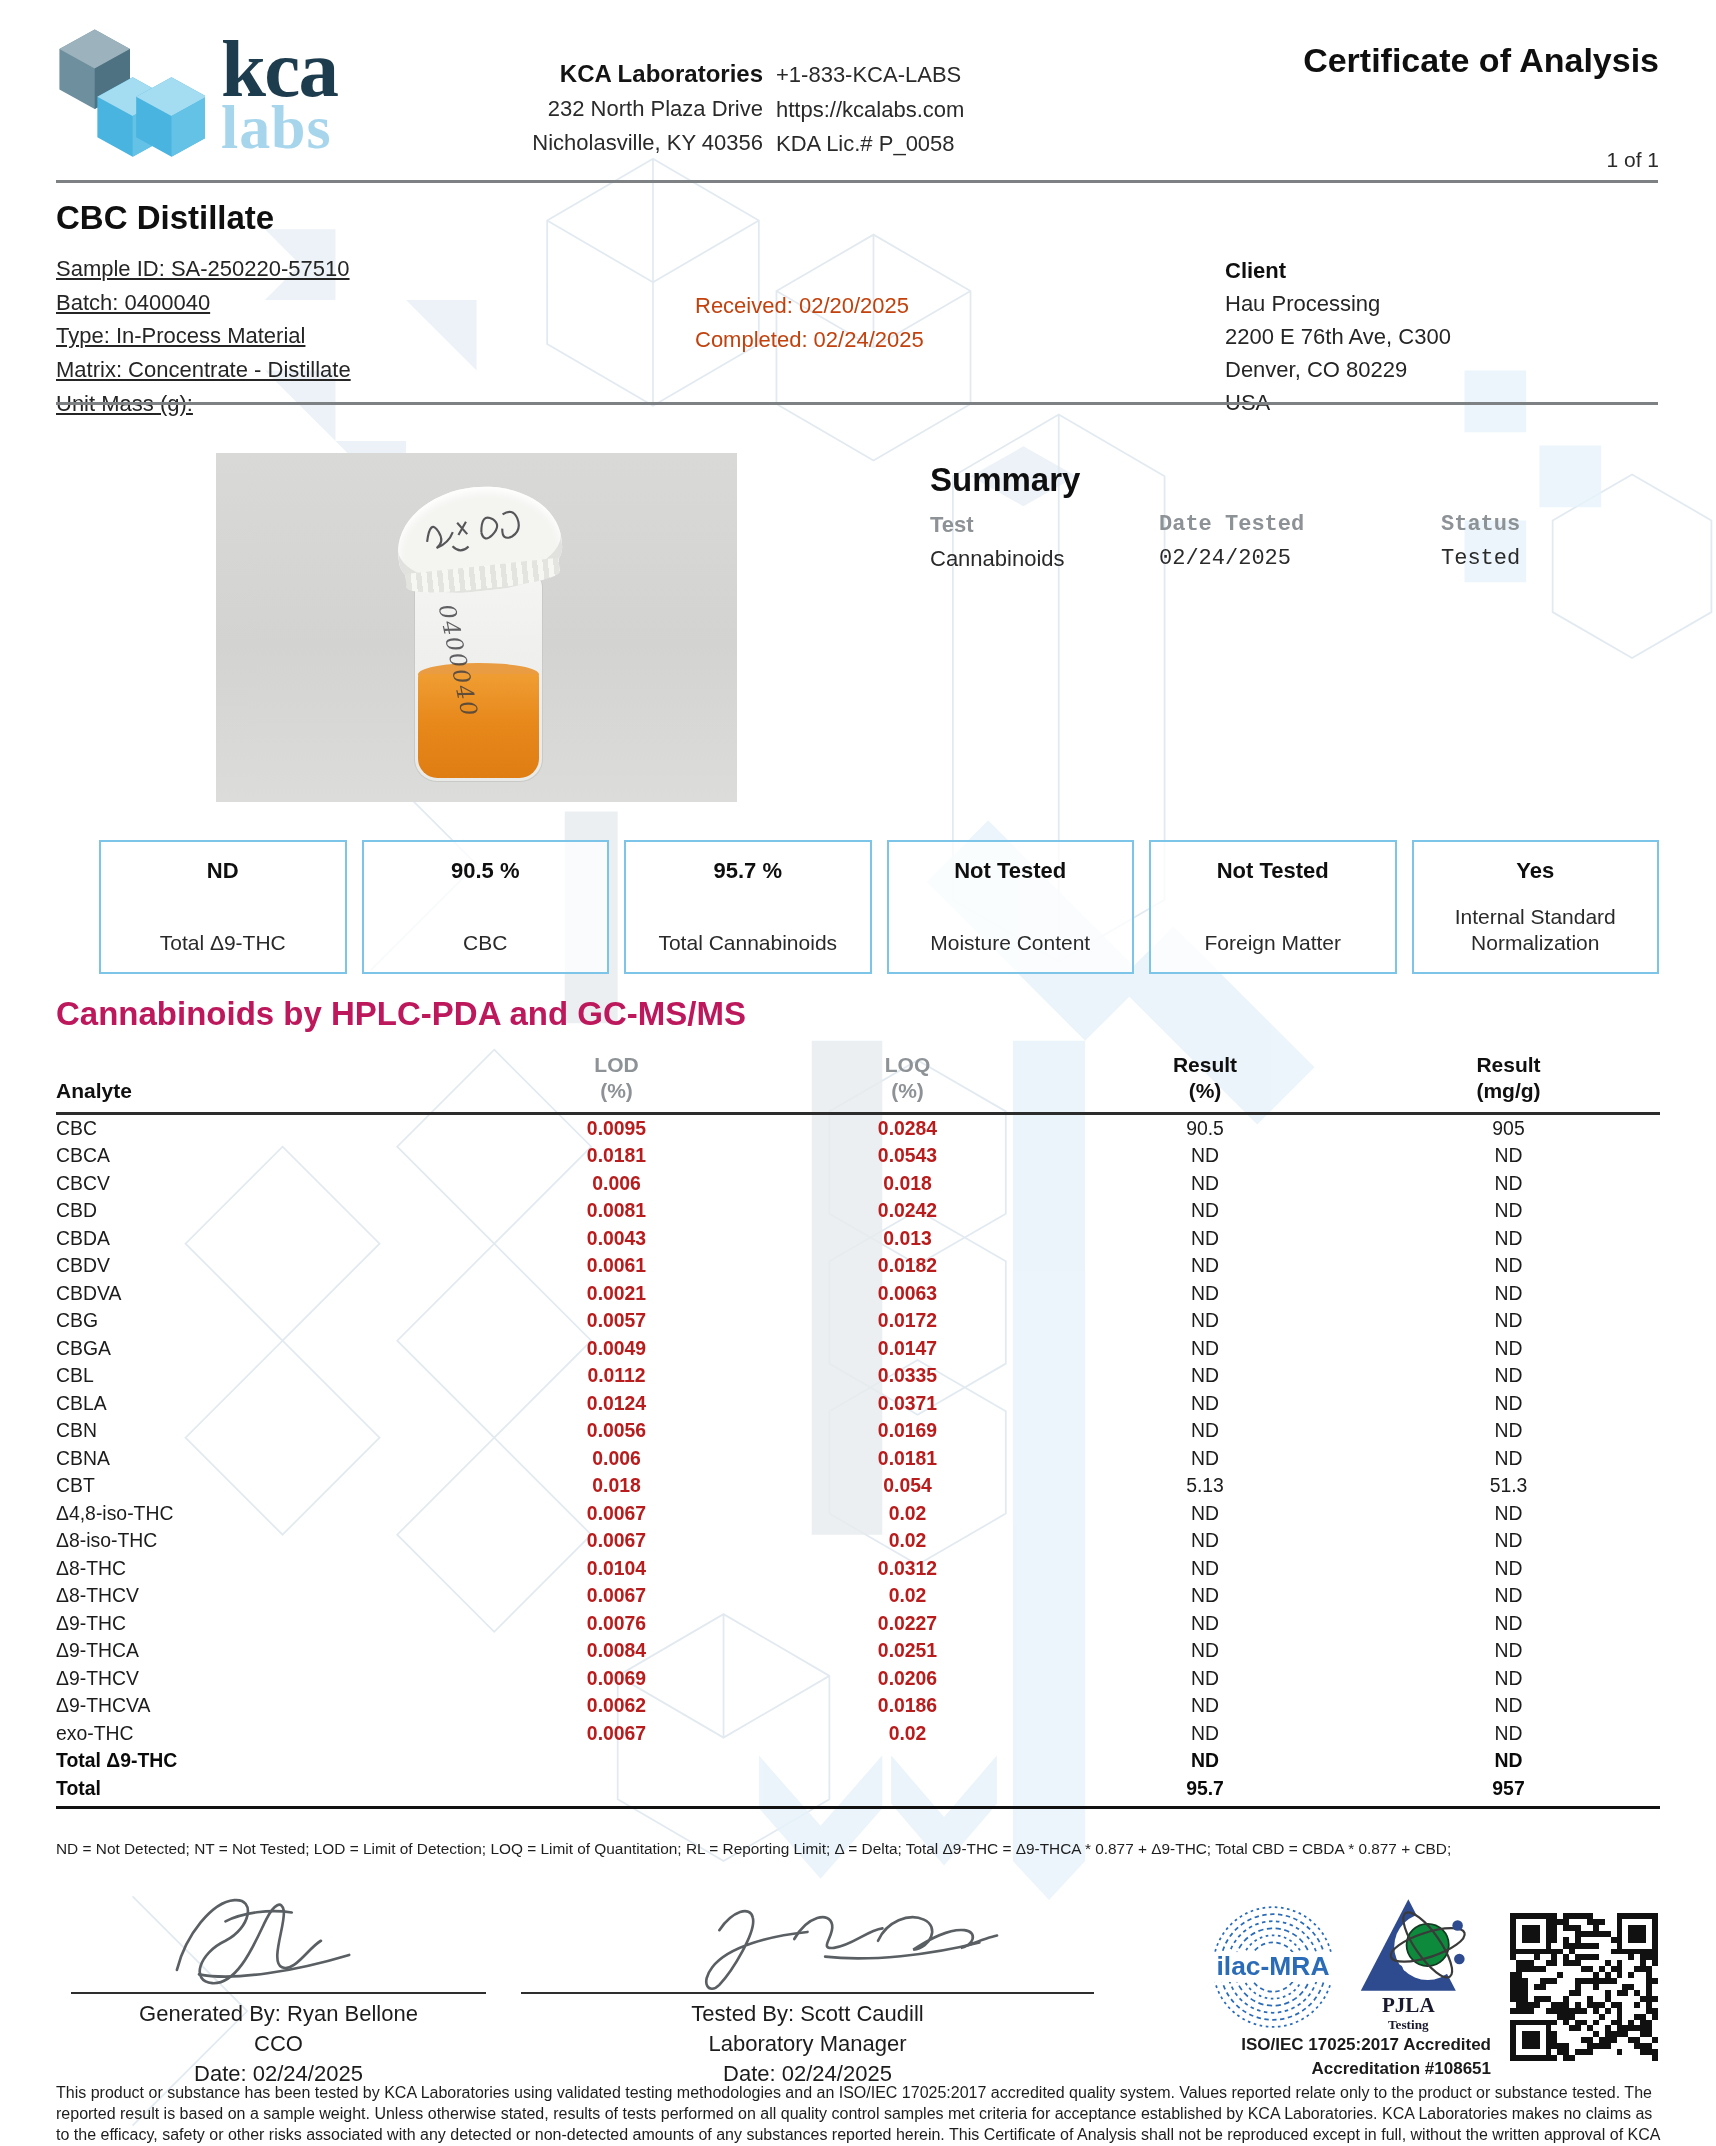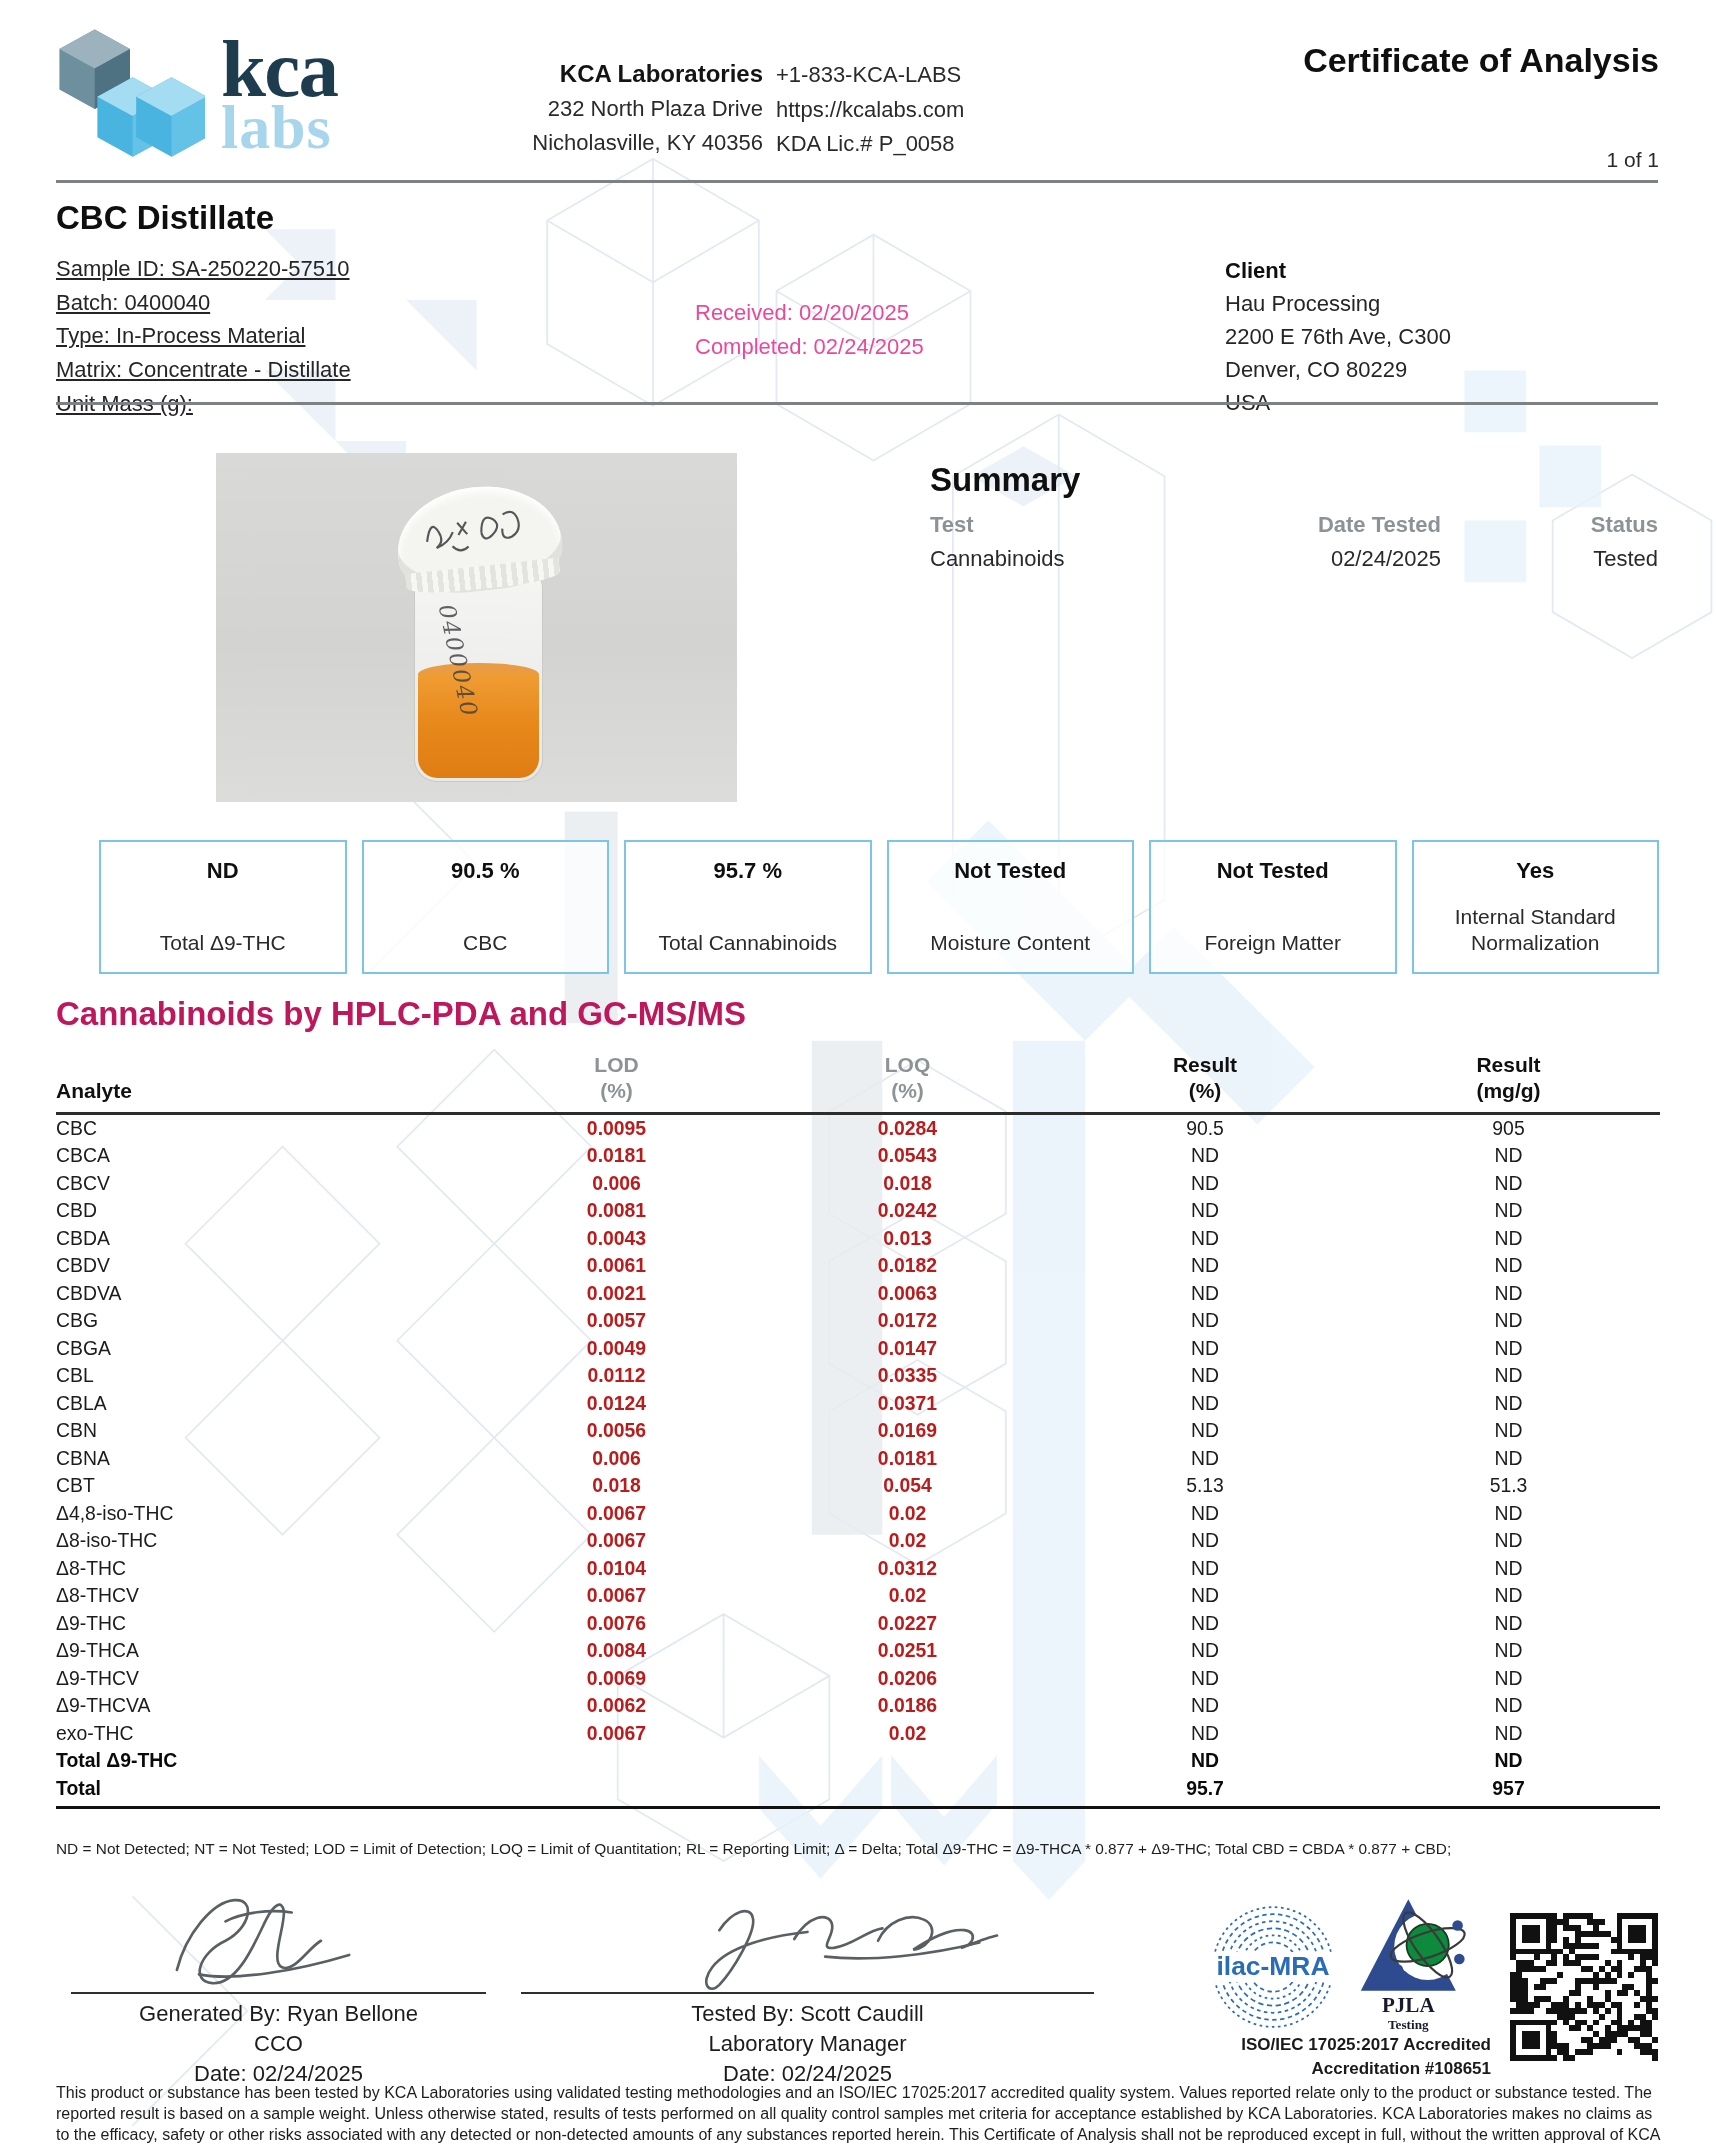--- a/index.html
+++ b/index.html
@@ -21,39 +21,39 @@
   .lab-col1 .bold-line { font-weight:700; font-size:24px; color:#141414; }
   .lab-col2 { left:776px; top:58px; width:291px; font-size:22px; line-height:1.57; color:#2a2a2a; }
   .doc-title { left:1041px; top:41px; width:618px; text-align:right; font-size:34px; font-weight:700; color:#0f0f0f; }
   .page-indicator { left:1306px; top:148px; width:353px; text-align:right; font-size:21px; color:#2a2a2a; }
   .rule { background:#7e8184; height:2.6px; }
   .rule-header { left:56px; top:180px; width:1602px; }
   .rule-info { left:56px; top:402px; width:1602px; }
   
   .product-title { left:56px; top:199px; font-size:33px; font-weight:700; color:#0f0f0f; }
   .sample-fields { left:56px; top:252px; width:565px; font-size:22px; line-height:1.53; color:#252525;text-decoration:underline; }
-  .dates { left:695px; top:296px; width:406px; font-size:22px; line-height:1.53; color:#ec4899; }
+  .dates { left:695px; top:289px; width:406px; font-size:22px; line-height:1.53; color:#c2410c; }
   .client-block { left:1225px; top:254px; width:423px; font-size:22px; line-height:1.5; color:#252525; }
   .client-label { font-weight:700; color:#0f0f0f; }
   
   .photo { left:216px; top:453px; width:521px; height:349px; background:linear-gradient(180deg,#d9dad8 0%,#d3d4d2 55%,#dcdddb 100%); overflow:hidden; }
   .vial-body { position:absolute; left:198px; top:124px; width:129px; height:205px; background:linear-gradient(180deg, rgba(250,250,249,0.85), rgba(238,239,237,0.75)); border:1.8px solid #c9cac6; border-top:none; border-radius:8.8px 8.8px 23px 23px; }
   .vial-liquid { position:absolute; left:2.6px; right:2.6px; bottom:2.6px; height:104px; background:linear-gradient(180deg,#ef9d33 0%,#e8891c 45%,#df7d12 100%); border-radius:3.5px 3.5px 19.4px 19.4px; }
   .vial-liquid-top { position:absolute; left:2.6px; right:2.6px; bottom:95px; height:23px; background:#e78d22; border-radius:50%; opacity:0.85; }
   .vial-label { position:absolute; left:44px; top:25px; font-size:23px; color:#3c3c40; transform:rotate(78deg); transform-origin:left top; font-family:"DejaVu Serif", serif; font-style:italic; letter-spacing:1.8px; opacity:0.8; }
   .vial-cap { position:absolute; left:181px; top:34px; width:164px; height:104px; background:#f4f4f1; border-radius:50% 50% 42% 42% / 58% 58% 36% 36%; transform:rotate(-6deg); box-shadow:inset 0 -12.4px 0 #dddddad9, inset 0 5.3px 8.8px #ffffff; }
   .vial-cap-ridges { position:absolute; left:5.3px; right:5.3px; bottom:1.8px; height:23px; background:repeating-linear-gradient(90deg,#e3e3df 0 5.3px,#f6f6f3 5.3px 10.6px); border-radius:0 0 40% 40%; }
   .cap-scribble { position:absolute; left:23px; top:14px; width:124px; height:62px; }
   
   .summary-title { left:930px; top:461px; font-size:33px; font-weight:700; color:#0f0f0f; }
   .summary-grid { left:930px; top:508px; width:729px; display:grid; grid-template-columns:229px 282px 217px; }
   .summary-col { font-size:22px; line-height:1.55; }
   .summary-col .s-label { font-weight:700; color:#8d9296; }
   .summary-col .s-value { color:#2a2a2a; }
-  .summary-col.center { text-align:right; }
+  .summary-col.center { text-align:left;font-family:Liberation Mono, monospace; }
   
   .boxes { left:99px; top:840px; width:1560px; display:grid; grid-template-columns:repeat(6,1fr); gap:15px; }
   .rbox { border:2.6px solid #7cc5e8; background:rgba(255,255,255,0.75); height:134px; padding:16px 7px; text-align:center; display:flex; flex-direction:column; justify-content:space-between; }
   .rbox .b-value { font-weight:700; font-size:22px; color:#0f0f0f; }
   .rbox .b-label { font-size:21px; color:#2a2a2a; line-height:1.25; }
   
   .section-title { left:56px; top:995px; font-size:33px; font-weight:700; color:#be185d; }
   .ctable { left:56px; top:1052px; width:1604px; }
   .t-headrow { display:grid; grid-template-columns:415px 291px 291px 304px 303px; align-items:end; padding-bottom:7px; border-bottom:3.5px solid #2c2c2c; }
   .t-headcell { text-align:center; font-weight:700; font-size:21px; line-height:1.25; color:#101010; }

